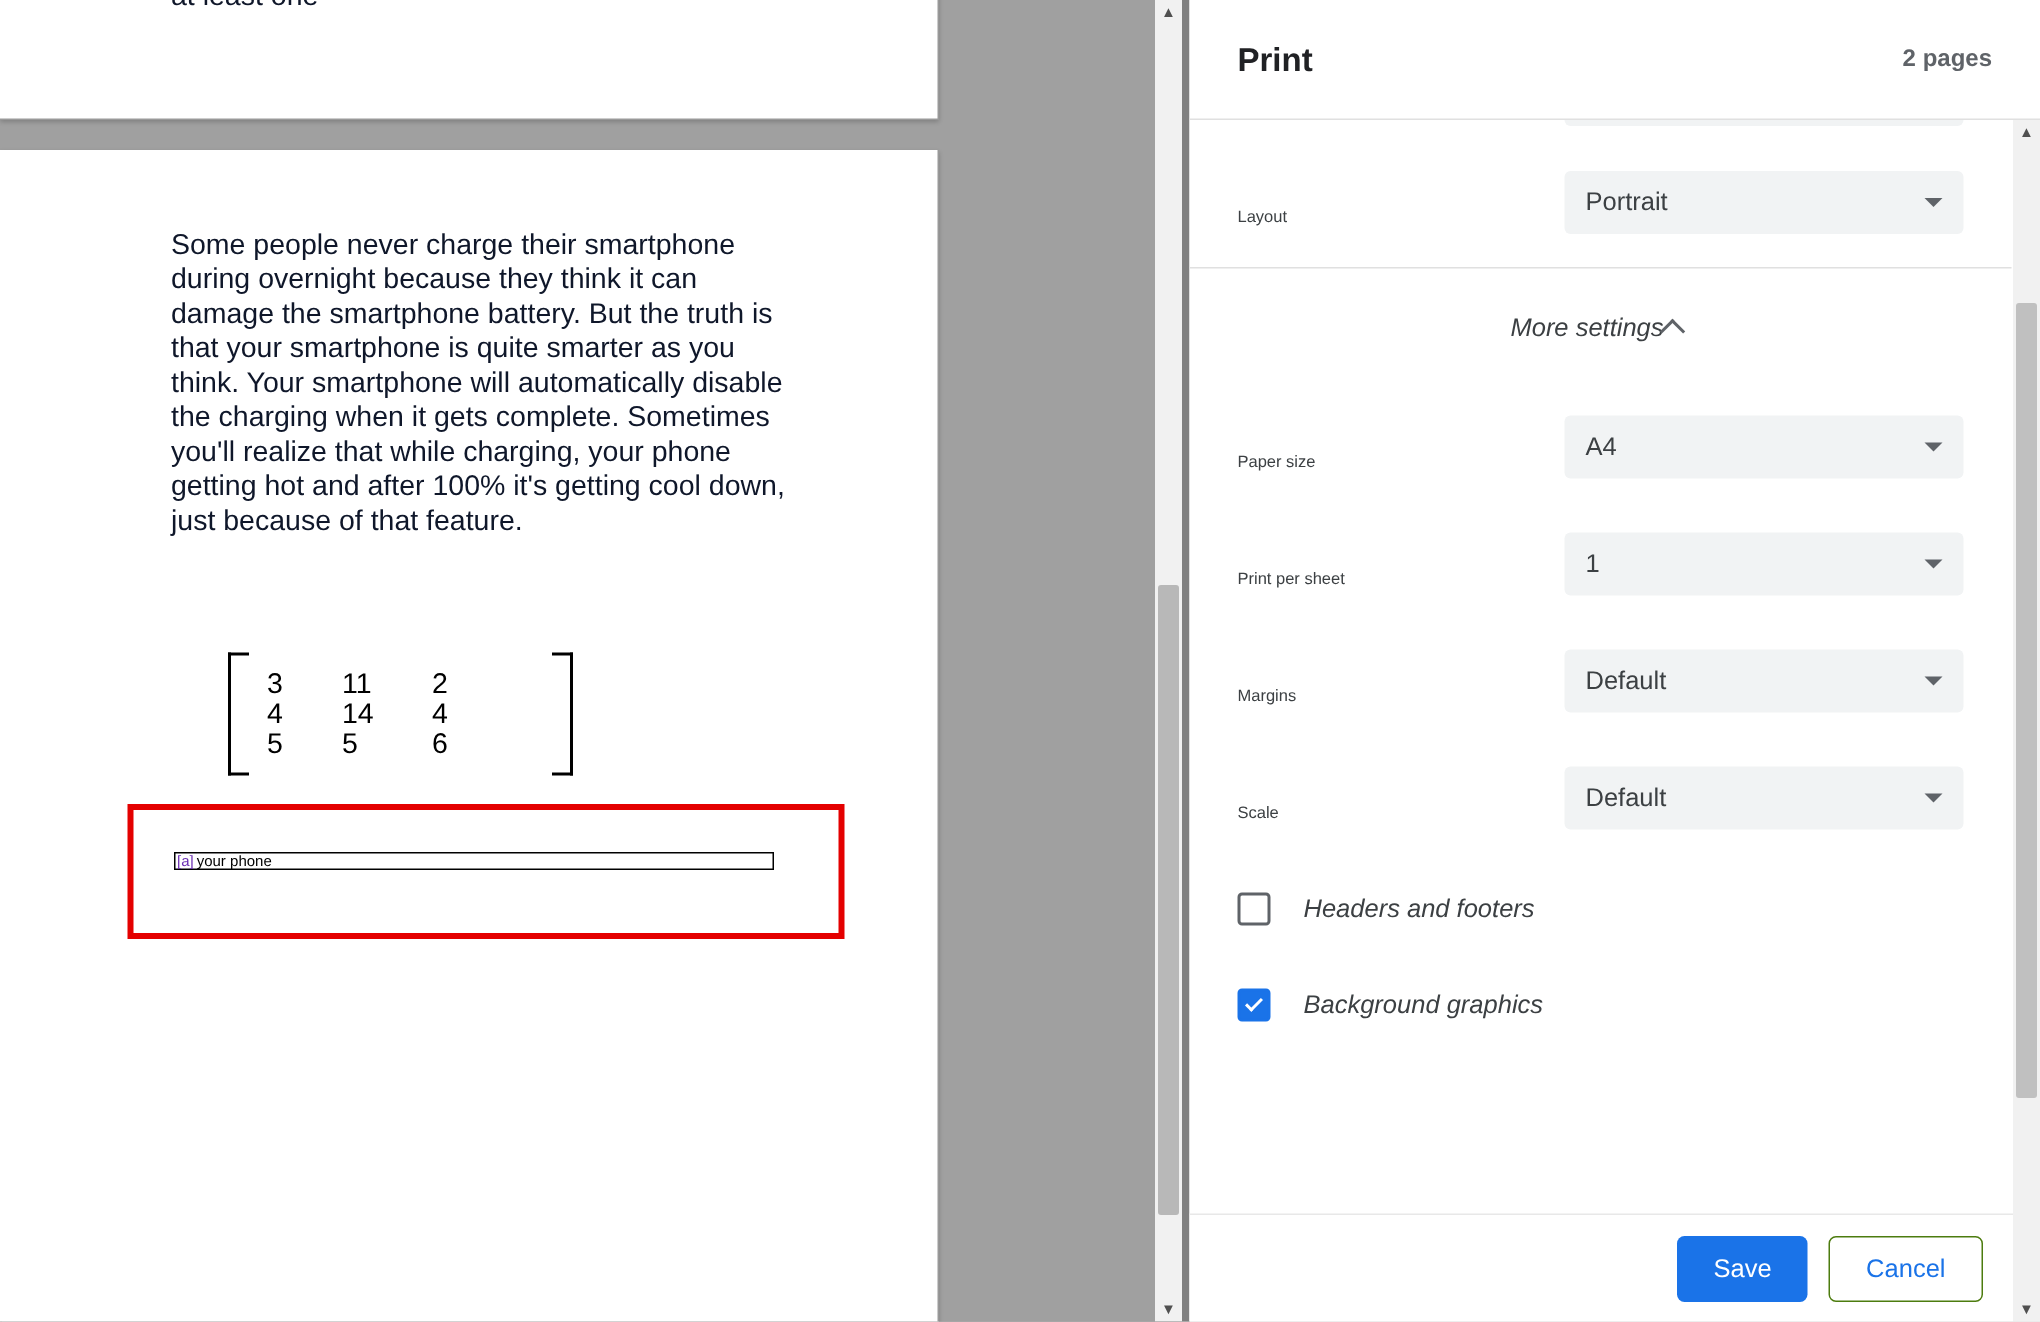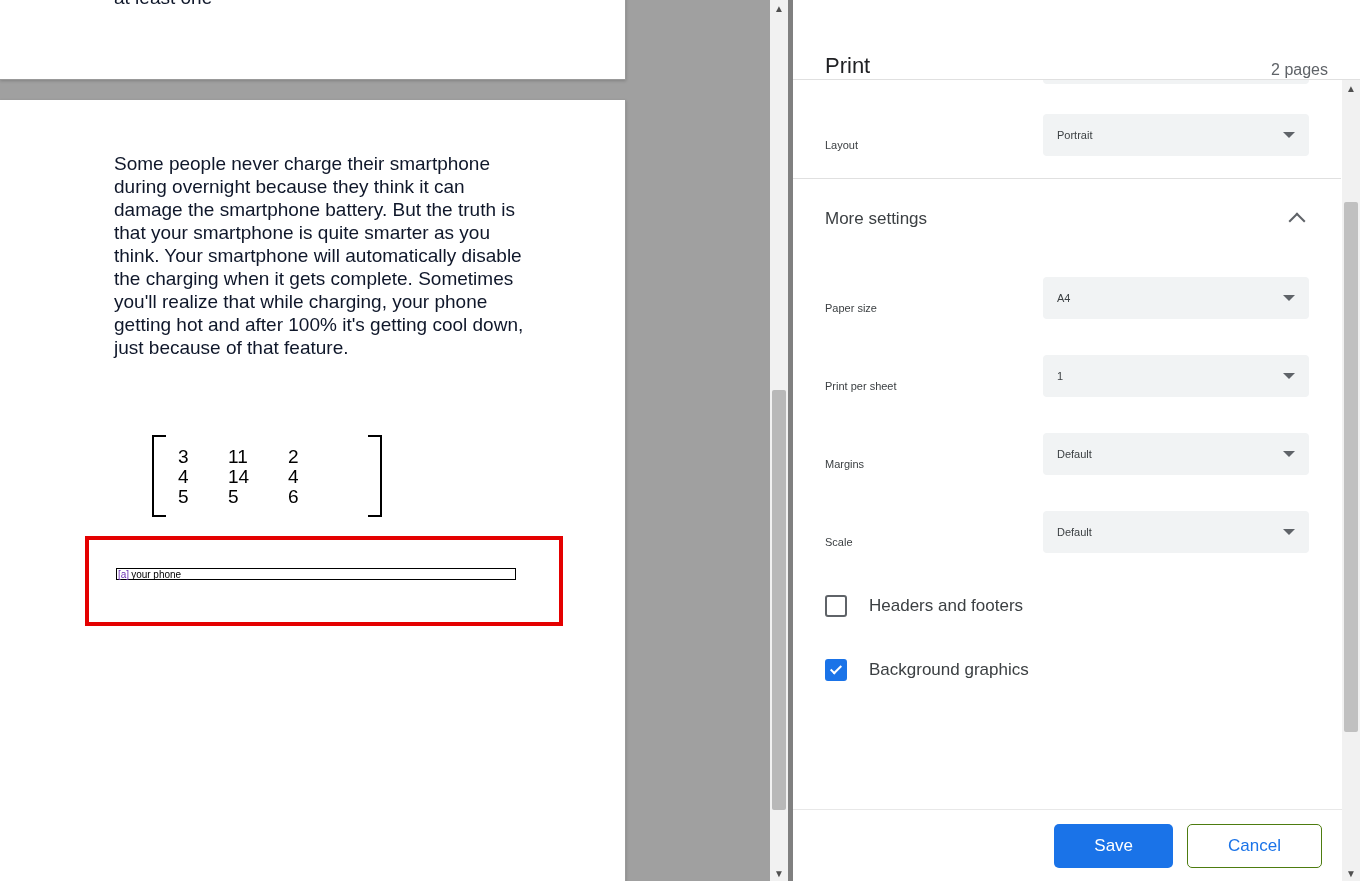--- a/index.html
+++ b/index.html
@@ -136,24 +136,25 @@
     position: absolute;
     left: 793px;
     top: 0;
     width: 567px;
     height: 881px;
     background: #fff;
   }
   .panel-header {
     height: 80px;
     display: flex;
-    align-items: flex-end;
+    align-items: center;
     justify-content: space-between;
     padding: 0 32px;
     border-bottom: 1px solid #e0e0e0;
+    font-weight: bold;
   }
   .panel-title {
     font-size: 22px;
     color: #202124;
     font-family: "Google Sans", Arial, sans-serif;
   }
   .page-count {
     font-size: 16px;
     color: #5f6368;
   }
@@ -194,59 +195,61 @@
     border: none;
     border-radius: 4px;
     height: 42px;
     display: flex;
     align-items: center;
     justify-content: space-between;
     padding: 0 14px;
     cursor: pointer;
   }
   .dropdown-text {
-    font-size: 11px;
+    font-size: 17px;
     color: #3c4043;
   }
   .chevron {
     width: 0;
     height: 0;
     border-left: 6px solid transparent;
     border-right: 6px solid transparent;
     border-top: 6px solid #5f6368;
   }
   .section-divider {
     border-top: 1px solid #e0e0e0;
     margin-top: 4px;
   }
   .more-settings-row {
     display: flex;
     align-items: center;
-    justify-content: space-between;
+    justify-content: center;
     padding: 30px 32px;
     cursor: pointer;
+    font-style: italic;
   }
   .more-settings-label {
     font-size: 17px;
     color: #3c4043;
   }
   .chevron-up {
     width: 12px;
     height: 12px;
     border-left: 2px solid #5f6368;
     border-top: 2px solid #5f6368;
     transform: rotate(45deg);
     margin-right: 6px;
     margin-top: 4px;
   }
   .checkbox-row {
     display: flex;
     align-items: center;
     gap: 22px;
     padding: 6px 0;
+    font-style: italic;
   }
   .checkbox {
     width: 22px;
     height: 22px;
     border: 2px solid #5f6368;
     border-radius: 3px;
     display: flex;
     align-items: center;
     justify-content: center;
     cursor: pointer;
@@ -299,21 +302,21 @@
     display: flex;
     align-items: center;
     justify-content: flex-end;
     gap: 14px;
     padding-right: 20px;
     border-top: 1px solid #e8e8e8;
     background: #fff;
   }
   .btn {
     height: 44px;
-    padding: 0 40px;
+    padding: 0 24px;
     border-radius: 5px;
     font-size: 17px;
     cursor: pointer;
     display: flex;
     align-items: center;
     font-family: "Google Sans", Arial, sans-serif;
   }
   .btn-primary {
     background: #1a73e8;
     color: #fff;

